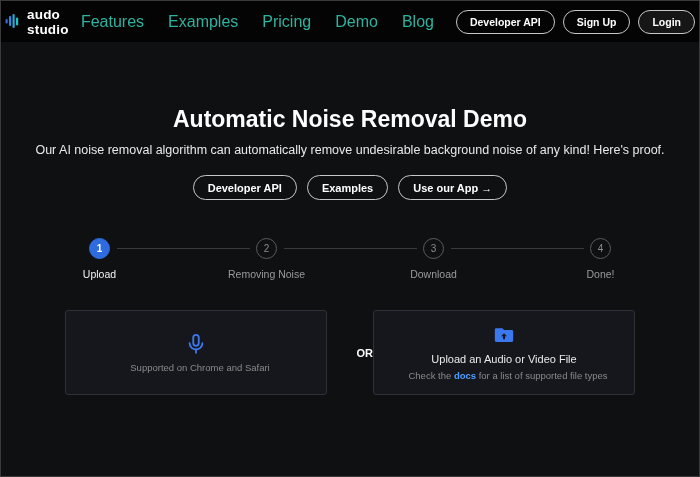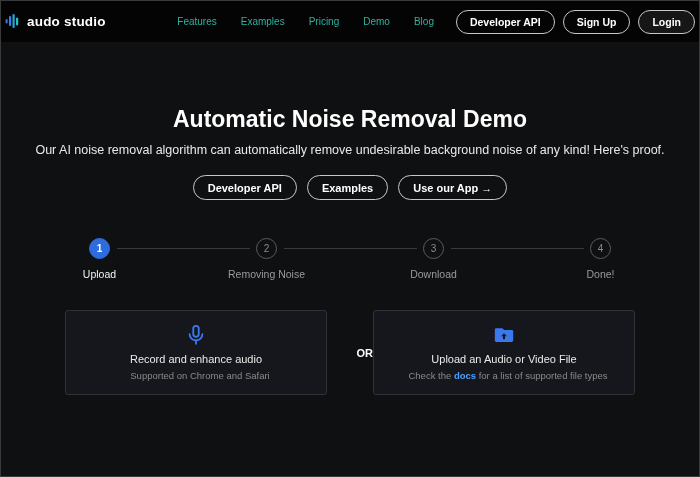--- a/index.html
+++ b/index.html
@@ -13,21 +13,21 @@
   }
   
   .navbar {
     height: 41px; background: #040404;
     display: flex; align-items: center;
     padding: 0 4px;
   }
   .logo { display: flex; align-items: center; gap: 6px; cursor: pointer; }
   .logo-text { color: #ffffff; font-size: 13.5px; font-weight: 700; letter-spacing: .2px; }
   .nav-links { margin-left: auto; display: flex; gap: 24px; align-items: center; }
-  .nav-link { color: #2db3a0; font-size: 10px; text-decoration: none; cursor: pointer; }
+  .nav-link { color: #2db3a0; font-size: 16px; text-decoration: none; cursor: pointer; }
   .nav-buttons { display: flex; gap: 8px; margin-left: 22px; align-items: center; }
   .pill {
     background: transparent; border: 1px solid #c7c7c7; color: #fff;
     border-radius: 999px; padding: 5px 13px; font-size: 10.5px; font-weight: 600;
     cursor: pointer; font-family: inherit; white-space: nowrap;
   }
   .pill-dark { background: #161616; }
   
   main { text-align: center; padding-top: 64px; }
   .page-title { color: #ffffff; font-size: 23px; font-weight: 700; margin: 0 0 10px; }
@@ -131,21 +131,20 @@
     <div class="upload-row">
 
       <div class="card">
         <span class="card-icon">
           <svg width="22" height="22" viewBox="0 0 24 24" fill="none" stroke="#3b78ee" stroke-width="2" stroke-linecap="round">
             <rect x="9" y="2" width="6" height="12" rx="3"></rect>
             <path d="M5 11a7 7 0 0 0 14 0"></path>
             <line x1="12" y1="18" x2="12" y2="21.5"></line>
           </svg>
         </span>
-        <div class="card-title">Record and enhance audio</div>
         <div class="card-sub">Supported on Chrome and Safari</div>
       </div>
 
       <div class="or-sep">OR</div>
 
       <div class="card">
         <span class="card-icon">
           <svg width="22" height="22" viewBox="0 0 24 24">
             <path fill="#3b78ee" d="M10.2 4.5H3.5c-.8 0-1.5.7-1.5 1.5v12c0 .8.7 1.5 1.5 1.5h17c.8 0 1.5-.7 1.5-1.5V8c0-.8-.7-1.5-1.5-1.5h-8.3l-2-2z"></path>
             <path fill="#15171c" d="M12 10.2l3.2 3.2h-2.1v3.2h-2.2v-3.2H8.8L12 10.2z"></path>

